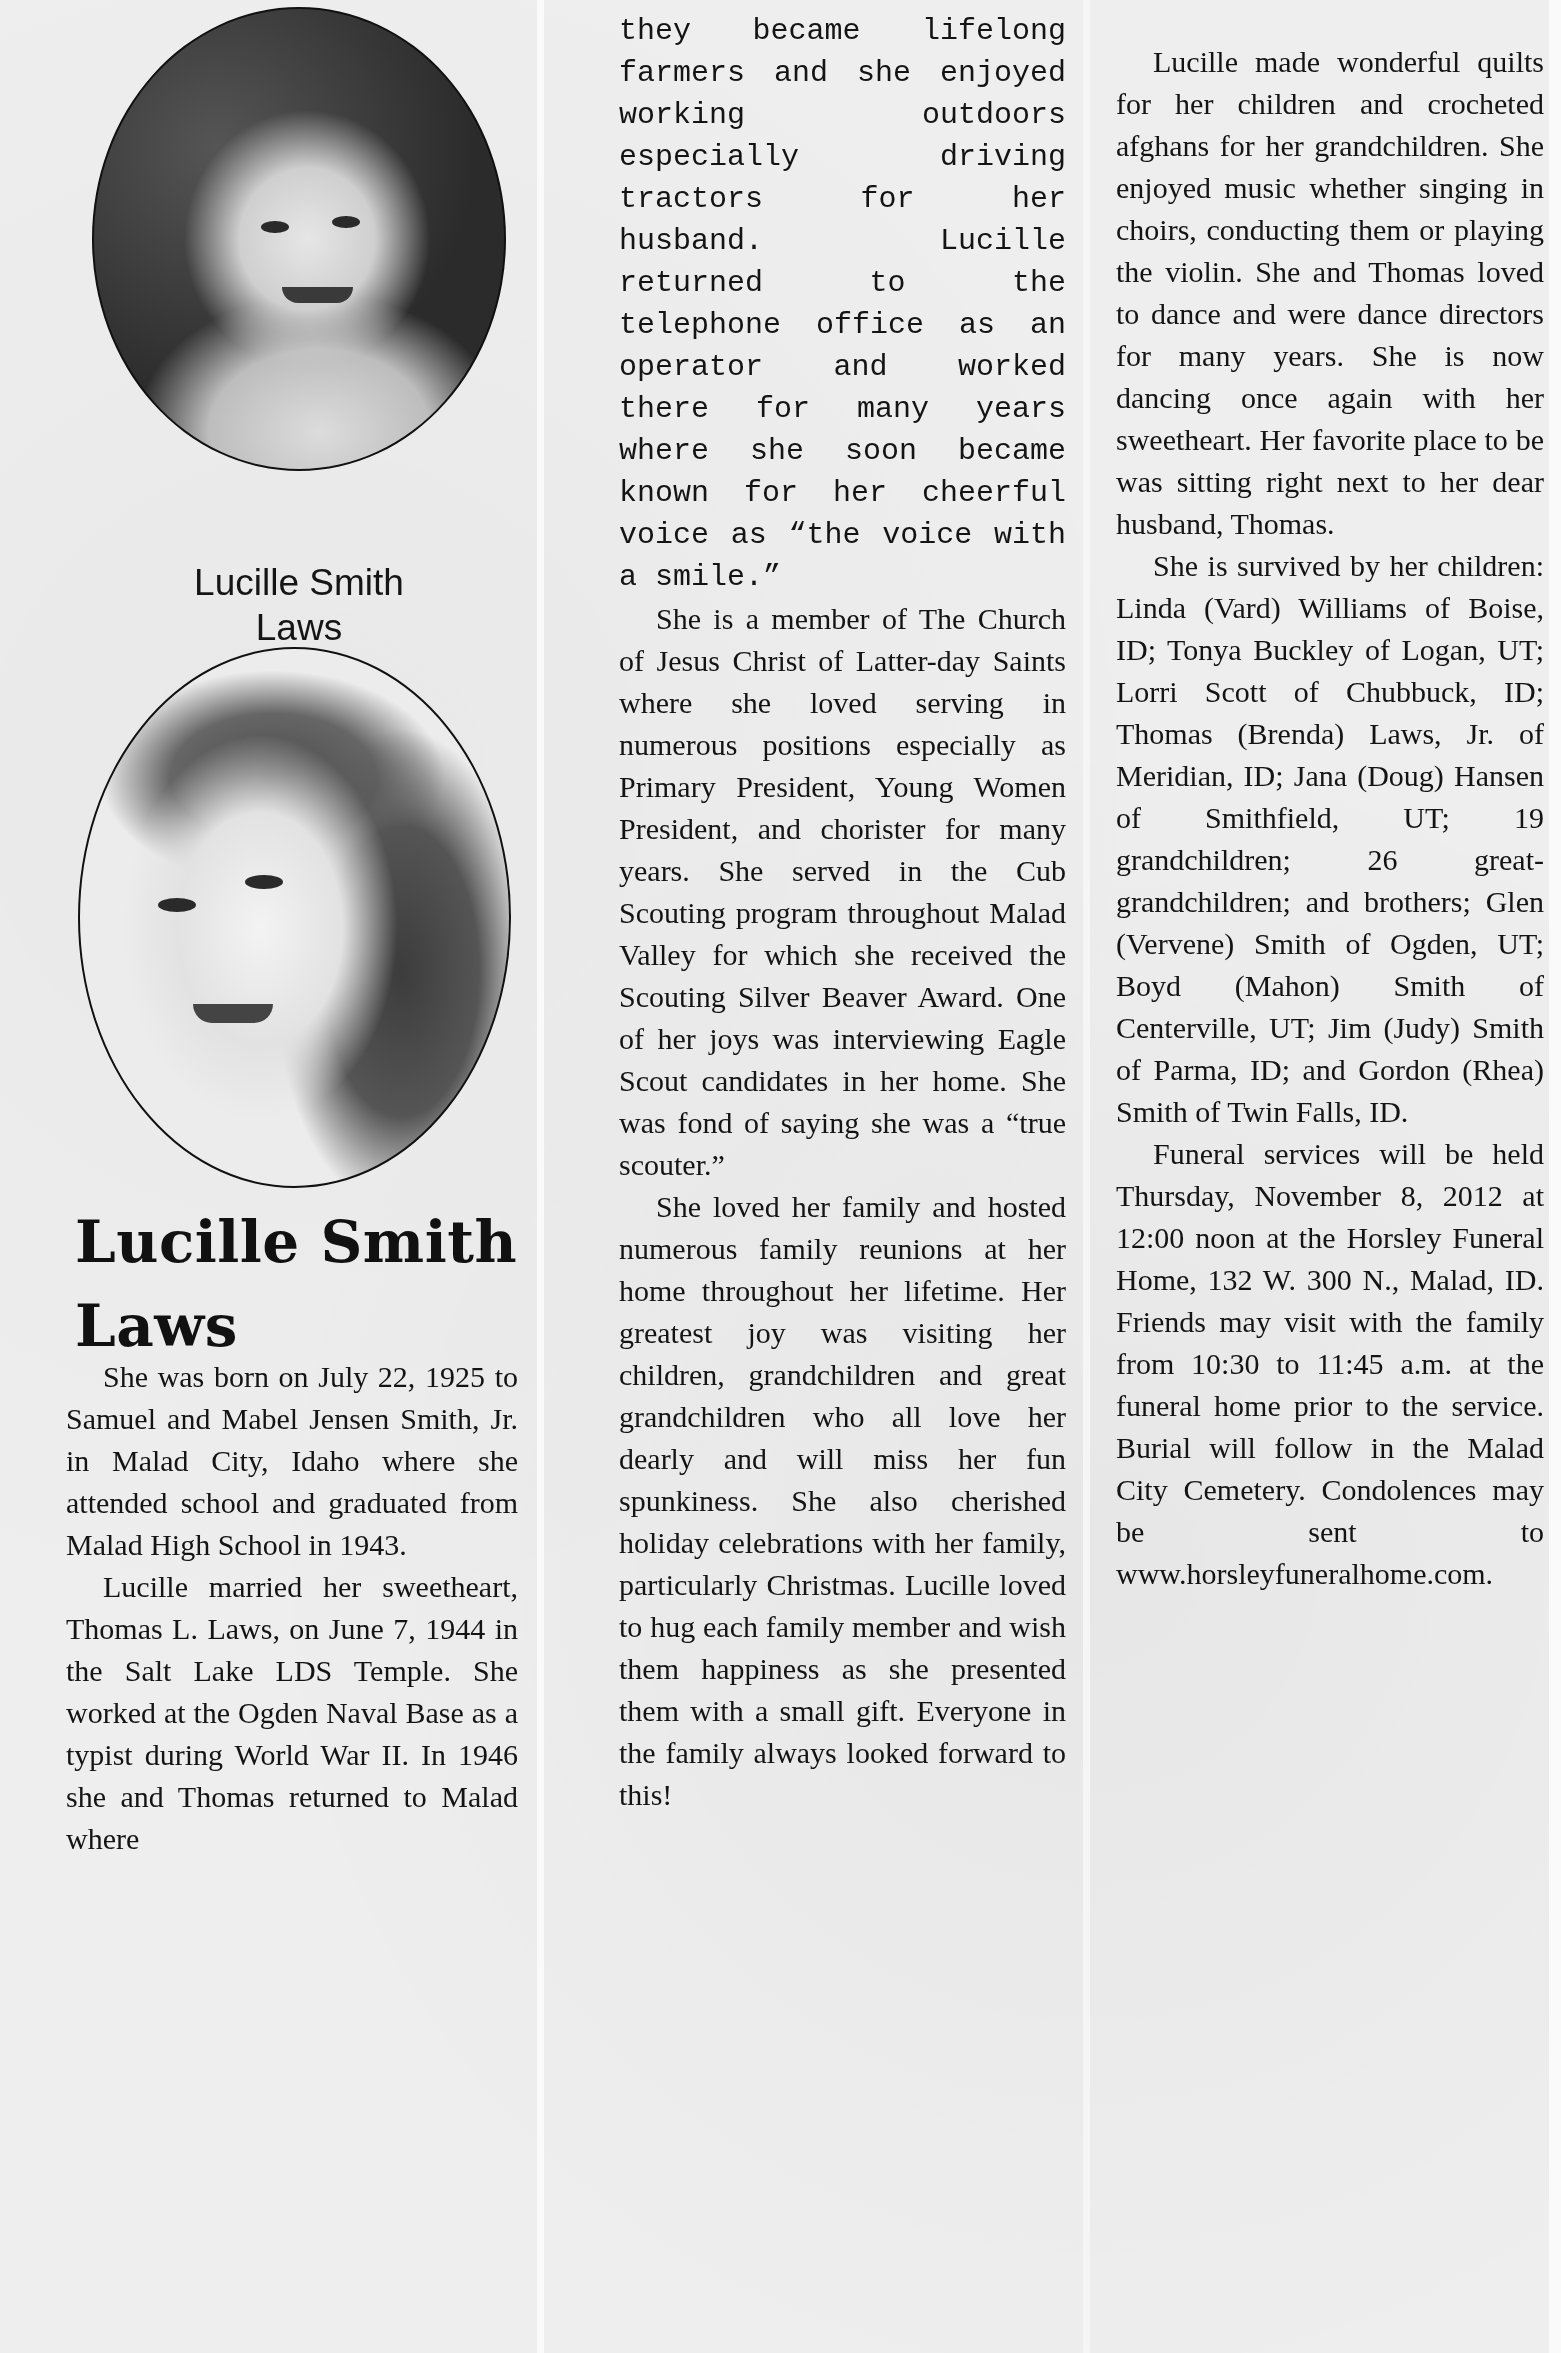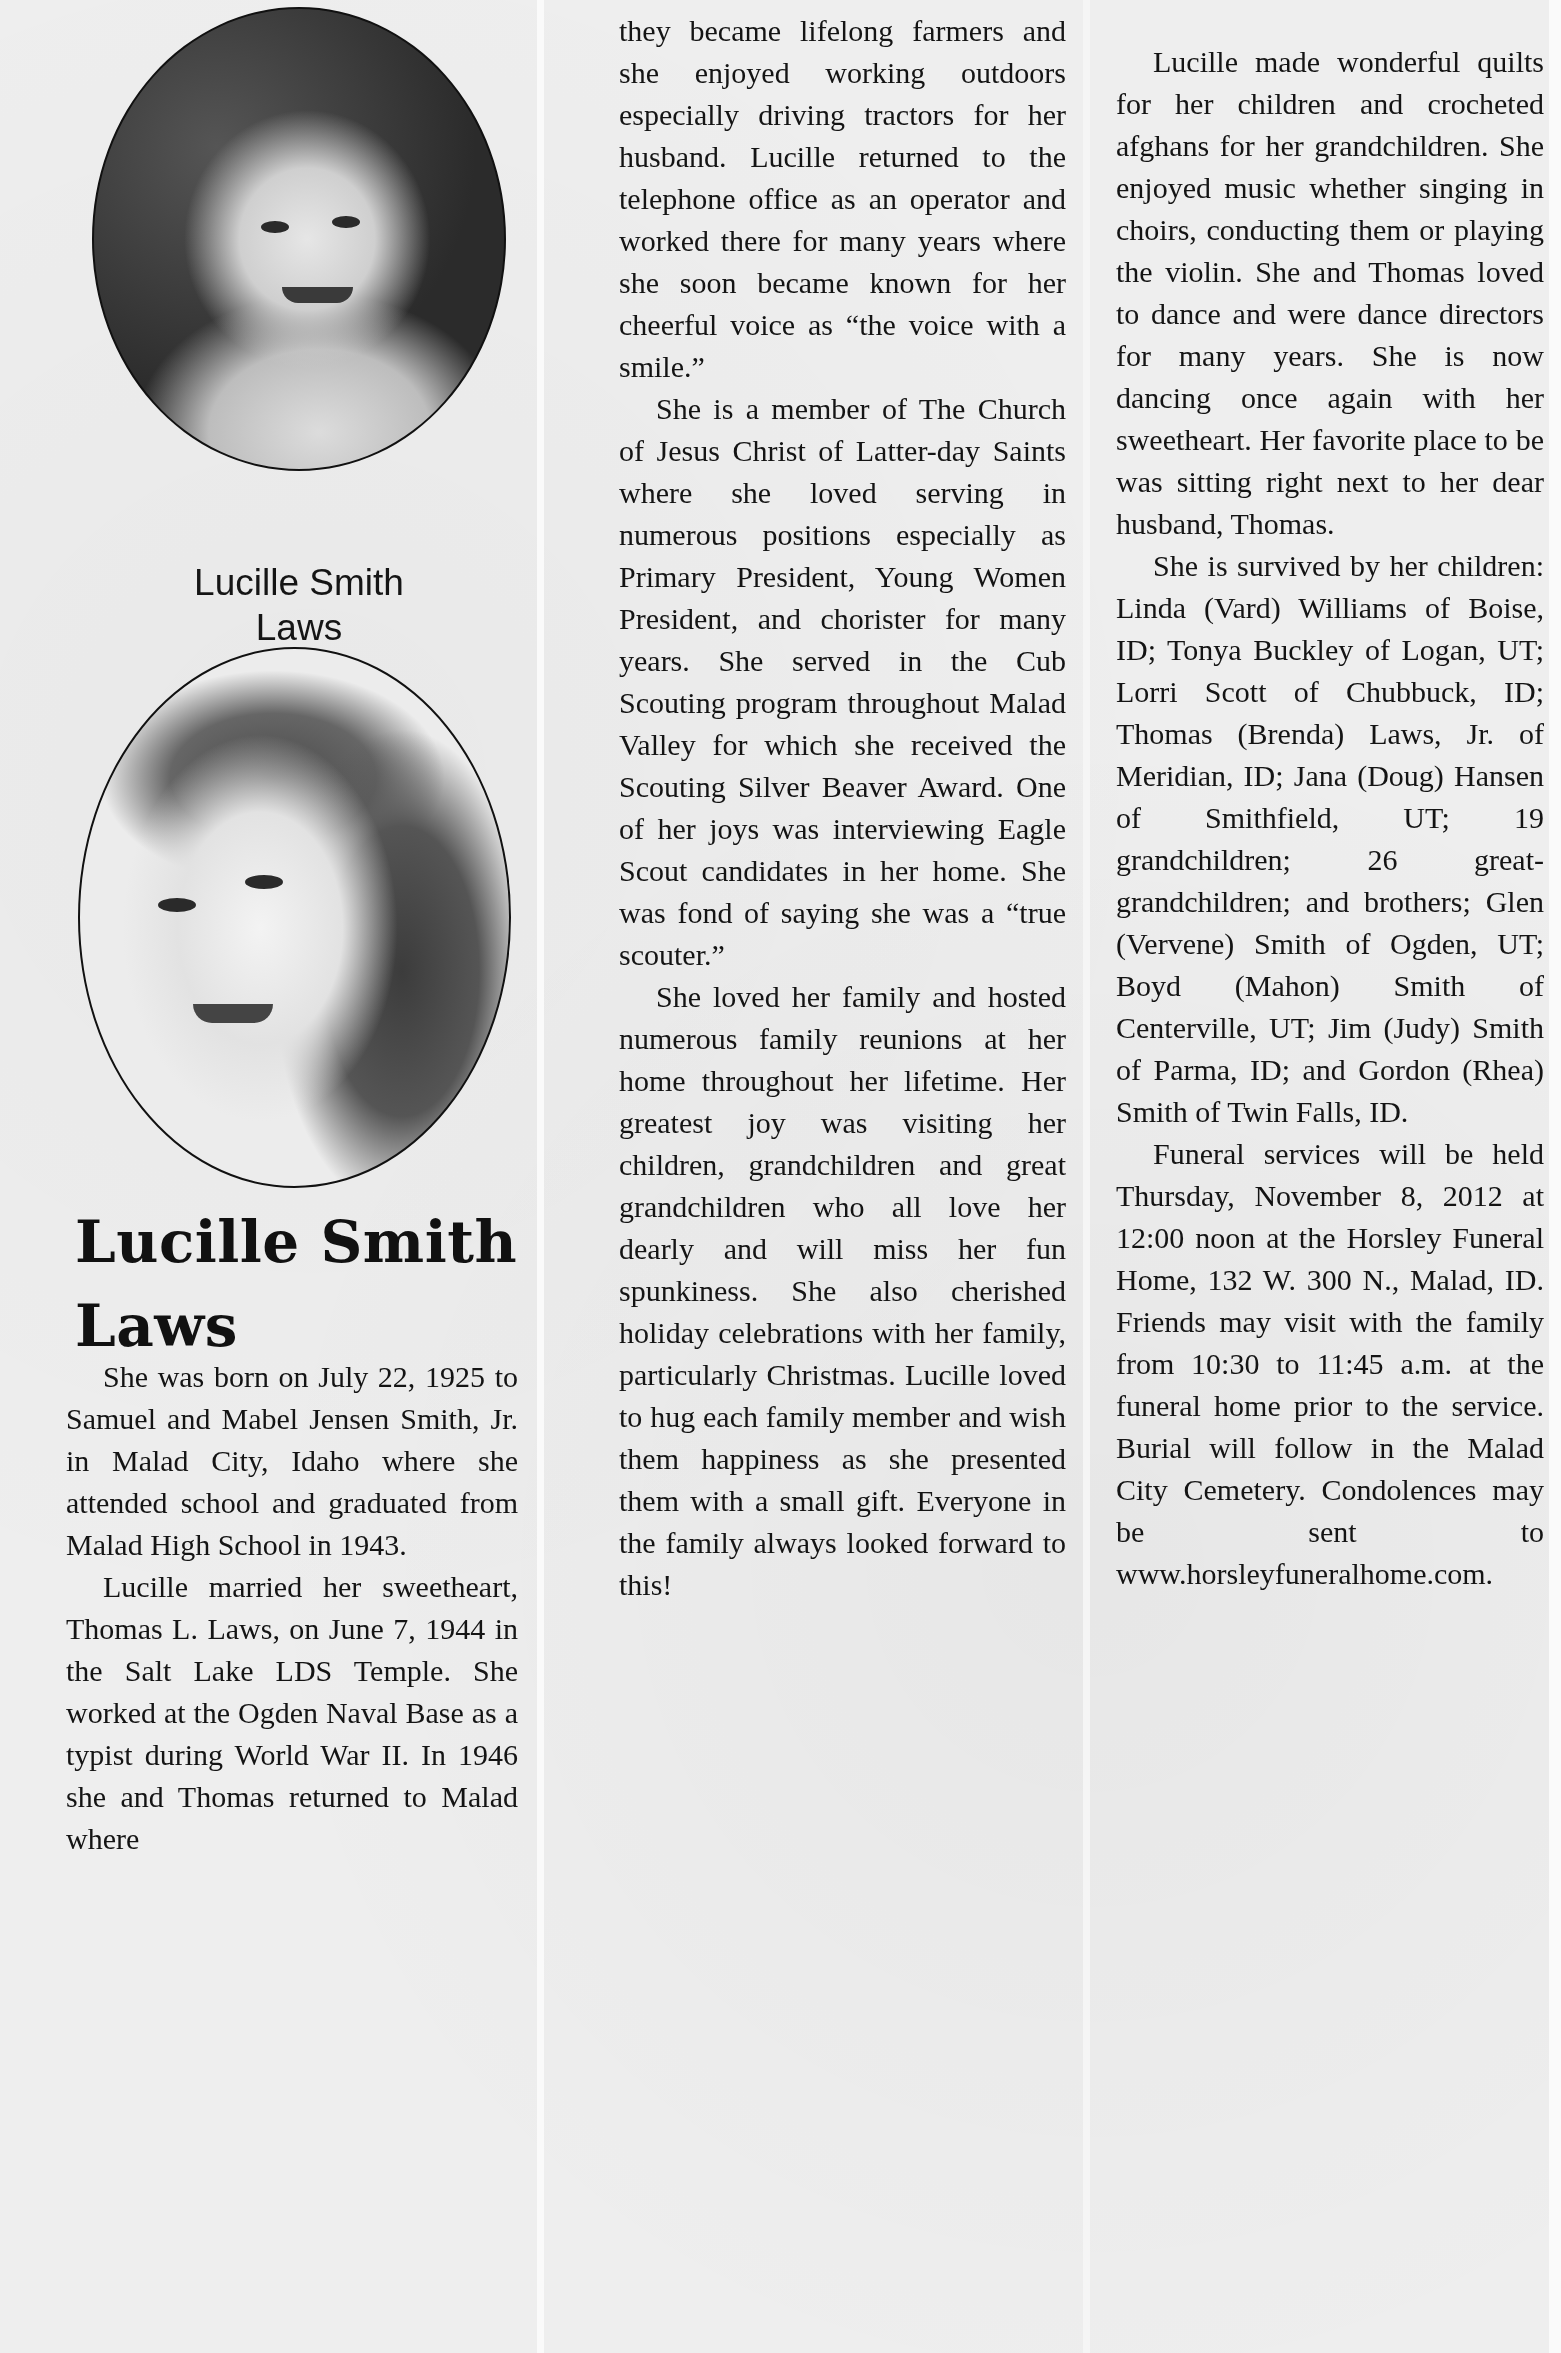--- a/index.html
+++ b/index.html
@@ -23,21 +23,21 @@
     }
     .col {
       position: absolute;
       top: 0;
       font-size: 30px;
       line-height: 42px;
       text-align: justify;
       hyphens: none;
     }
     .col p { text-indent: 37px; }
-    .col p.noindent { text-indent: 0; }
+    .col p.noindent { text-indent: 0; font-family: Liberation Mono, monospace; }
     .col1 { left: 66px; width: 452px; }
     .col2 { left: 619px; width: 447px; top: 10.4px; }
     .col3 { left: 1116px; width: 428px; top: 41px; }
 
     .photo {
       position: absolute;
       border: 2.8px solid #111;
       border-radius: 50%;
       overflow: hidden;
     }

